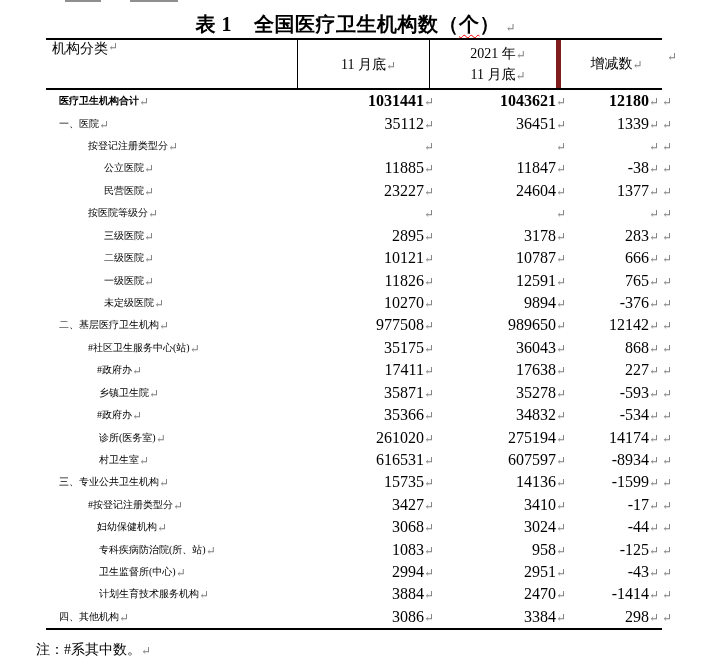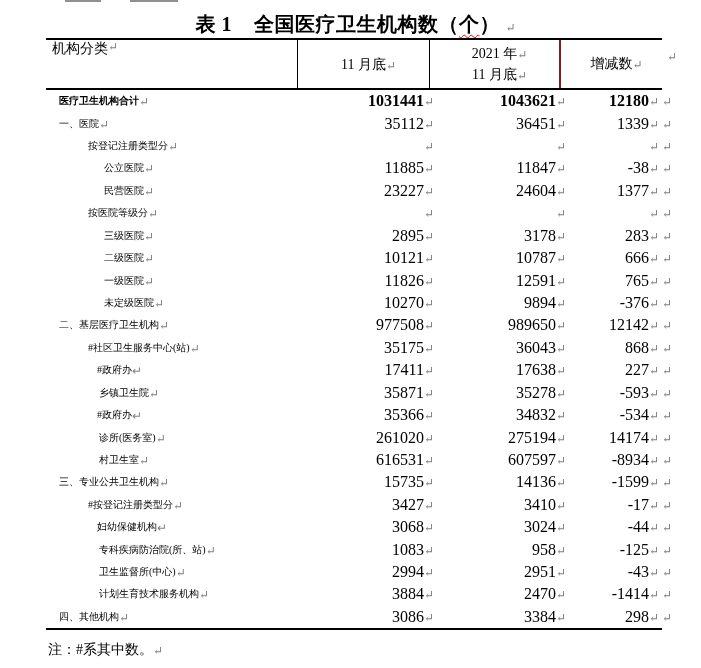--- a/index.html
+++ b/index.html
@@ -29,44 +29,44 @@
   .pilcrow.outer{margin-left:13px;}
 
   .tbl{position:absolute;left:46px;top:38px;width:616px;}
   .hdr{
     display:flex;border-top:2px solid #000;border-bottom:2px solid #000;
     height:48px;box-sizing:content-box;font-size:14px;
   }
   .hc{box-sizing:border-box;}
   .hc1{width:252px;border-right:1px solid #000;display:flex;align-items:flex-start;padding-left:6px;}
   .hc2{width:132px;border-right:1px solid #000;display:flex;flex-direction:column;justify-content:center;}
-  .hc3{width:131px;border-right:2px solid #7f1d1d;display:flex;flex-direction:column;justify-content:center;}
+  .hc3{width:131px;border-right:5px solid #7f1d1d;display:flex;flex-direction:column;justify-content:center;}
   .hc4{width:101px;display:flex;align-items:center;justify-content:center;}
   .hline{text-align:center;line-height:21px;white-space:nowrap;}
   .hdr-outer{position:absolute;left:621px;top:12px;}
 
   .tbody{height:538px;display:flex;flex-direction:column;border-bottom:2px solid #000;}
   .r{flex:1;display:flex;align-items:center;}
   .c{box-sizing:border-box;height:100%;display:flex;align-items:center;}
   .cl{width:252px;white-space:nowrap;}
   .cn{justify-content:flex-end;}
   .c2{width:132px;padding-right:6px;}
   .c3{width:131px;padding-right:5px;}
   .c4{width:101px;padding-right:0;}
   .lbl{font-size:10px;white-space:nowrap;margin-left:6px;}
   .num{font-size:16px;font-family:"Liberation Serif","DejaVu Serif",serif;white-space:nowrap;}
   .bold-r .lbl,.bold-r .num{font-weight:bold;}
 
   .i0{padding-left:7px;}
   .i1{padding-left:36px;text-align:center;}
   .i2{padding-left:52px;}
-  .i2b{padding-left:45px;font-family:Liberation Serif, serif;}
+  .i2b{padding-left:45px;}
   .i2c{padding-left:47px;}
 
-  .note{position:absolute;left:48px;top:641px;font-size:14px;white-space:nowrap;}
+  .note{position:absolute;left:36px;top:641px;font-size:14px;white-space:nowrap;}
 </style>
 </head>
 <body>
 
 <div class="top-dash dash-a"></div>
 <div class="top-dash dash-b"></div>
 
 <div class="doc-title">
   <span>表 1</span><span class="gap"></span><span>全国医疗卫生机构数（</span><span class="typo">个</span><span>）</span>
   <span class="pilcrow">↵</span>

